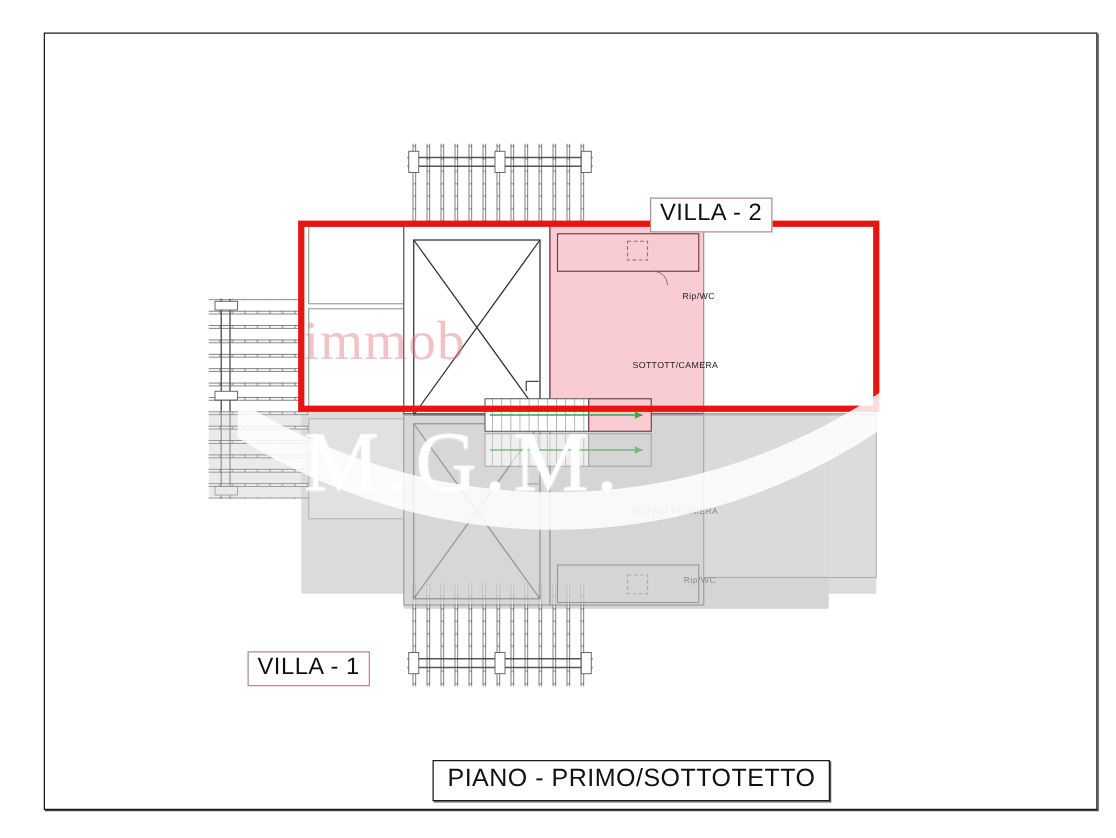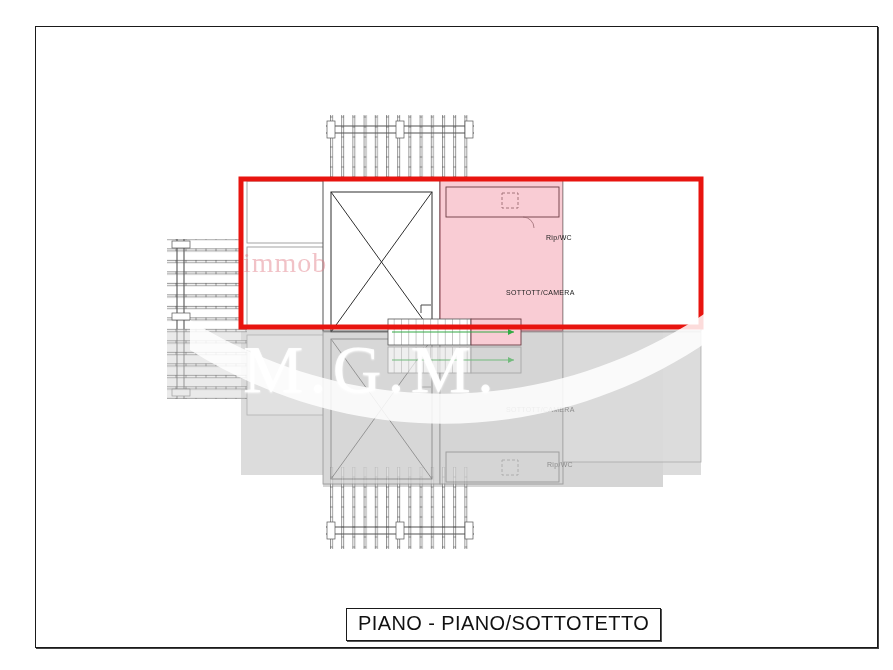--- a/index.html
+++ b/index.html
@@ -79,21 +79,21 @@
   
   #watermark{
     position:absolute;
     left:0;top:0;width:893px;height:670px;
     pointer-events:none;
   }
   #wm-pink{
     position:absolute;
     left:243px; top:247px;
     font-family:"Liberation Serif", serif;
-    font-size:28px;
+    font-size:44px;
     color:rgba(224,120,130,.45);
     letter-spacing:1px;
     white-space:nowrap;
   }
   #wm-mgm{
     position:absolute;
     left:243px; top:330px;
     font-family:"Liberation Serif", serif;
     font-size:68px;
     color:rgba(255,255,255,.92);
@@ -233,23 +233,25 @@
       <rect x="205" y="152" width="460" height="148" fill="none" stroke="#e8140f" stroke-width="5"></rect>
 
     </svg>
   </div>
 
   <span class="room-txt" id="txt-ripwc-top">Rip/WC</span>
   <span class="room-txt" id="txt-camera-top">SOTTOTT/CAMERA</span>
   <span class="room-txt dim" id="txt-camera-bot">SOTTOTT/CAMERA</span>
   <span class="room-txt dim" id="txt-ripwc-bot">Rip/WC</span>
 
-
-
-  <div class="tag" id="label-piano">PIANO - PIANO/SOTTOTETTO</div>
+  <div class="tag tag-villa" id="label-villa2">VILLA - 2</div>
+
+  <div class="tag tag-villa" id="label-villa1">VILLA - 1</div>
+
+  <div class="tag" id="label-piano">PIANO - PRIMO/SOTTOTETTO</div>
 </div>
 
 <div id="watermark">
   <span id="wm-pink">immob</span>
   <span id="wm-mgm">M.G.M.</span>
   <svg id="wm-swoosh" viewBox="0 0 520 160">
     <path d="M0 20 C 160 120, 360 120, 520 10 L520 40 C360 150, 160 150, 0 50 Z" fill="rgba(255,255,255,.85)"></path>
   </svg>
 </div>
 

